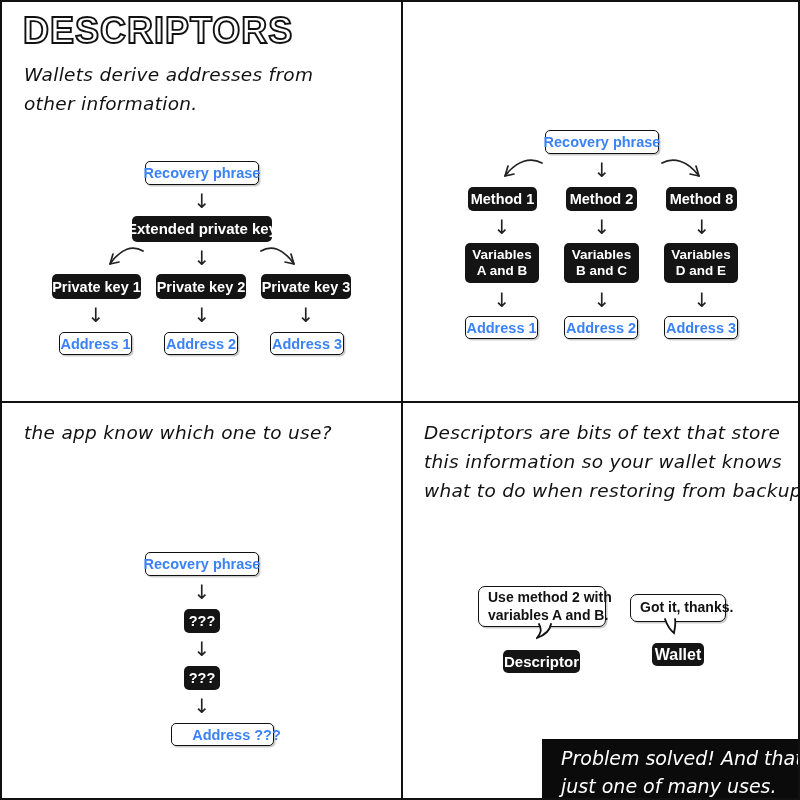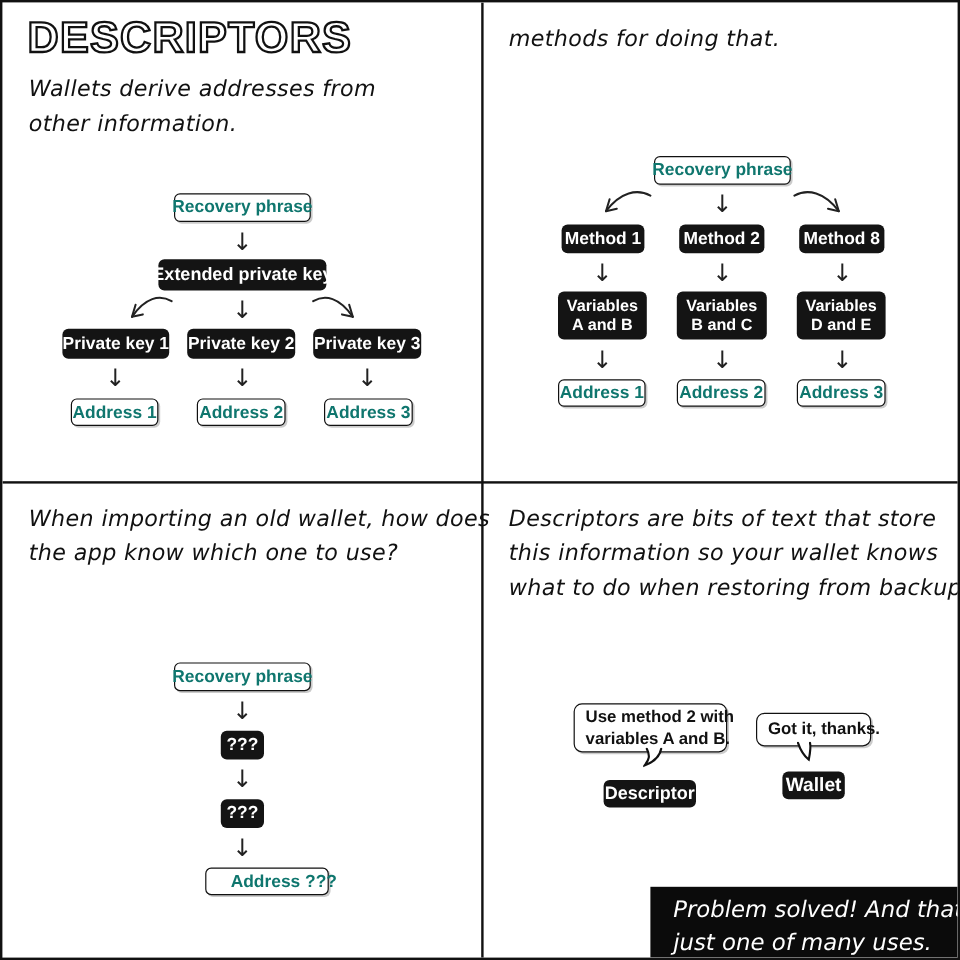--- a/index.html
+++ b/index.html
@@ -24,21 +24,21 @@
     position:absolute;font-family:"DejaVu Sans",sans-serif;font-style:italic;
     font-size:18.5px;letter-spacing:.3px;color:#111;
   }
   .hand .ln{line-height:29px;white-space:nowrap;}
 
   .node{
     position:absolute;display:flex;align-items:center;justify-content:center;
     font-weight:700;font-size:14.5px;text-align:center;box-sizing:border-box;
     border-radius:5px;line-height:16px;white-space:nowrap;
   }
-  .node-w{background:#fff;border:1.7px solid #111;color:#0f766e;
+  .node-w{background:#fff;border:1.7px solid #111;color:#3b82f6;
     box-shadow:1.5px 1.5px 0 rgba(17,17,17,.22);}
   .node-b{background:#141414;color:#fff;}
 
   .arr{
     position:absolute;width:22px;text-align:center;font-size:20px;color:#222;
     font-family:"DejaVu Sans",sans-serif;line-height:22px;
   }
   .curve{position:absolute;}
 
   .bubble{
@@ -96,21 +96,20 @@
     <div class="arr" style="left:189px;top:302px;">↓</div>
     <div class="arr" style="left:293px;top:302px;">↓</div>
 
     <div class="node node-w" style="left:57px;top:330px;width:73px;height:23px;">Address 1</div>
     <div class="node node-w" style="left:162px;top:330px;width:74px;height:23px;">Address 2</div>
     <div class="node node-w" style="left:268px;top:330px;width:74px;height:23px;">Address 3</div>
   </div>
 
   <div>
     <div class="hand" style="left:422px;top:16px;">
-      <div class="ln">methods for doing that.</div>
     </div>
 
     <div class="node node-w" style="left:543px;top:128px;width:114px;height:24px;">Recovery phrase</div>
 
     <svg class="curve" style="left:494px;top:156px;" width="48" height="24" viewBox="0 0 48 24">
       <path d="M46,5 C35,-1 21,2 9,18" fill="none" stroke="#222" stroke-width="1.7" stroke-linecap="round"></path>
       <path d="M9,18 L18,16 M9,18 L12,8" fill="none" stroke="#222" stroke-width="1.7" stroke-linecap="round"></path>
     </svg>
     <div class="arr" style="left:589px;top:157px;">↓</div>
     <svg class="curve" style="left:658px;top:156px;" width="48" height="24" viewBox="0 0 48 24">
@@ -143,21 +142,20 @@
     <div class="arr" style="left:589px;top:287px;">↓</div>
     <div class="arr" style="left:689px;top:287px;">↓</div>
 
     <div class="node node-w" style="left:463px;top:314px;width:73px;height:23px;">Address 1</div>
     <div class="node node-w" style="left:562px;top:314px;width:74px;height:23px;">Address 2</div>
     <div class="node node-w" style="left:662px;top:314px;width:74px;height:23px;">Address 3</div>
   </div>
 
   <div>
     <div class="hand" style="left:22px;top:416px;">
-      <div class="ln">When importing an old wallet, how does</div>
       <div class="ln">the app know which one to use?</div>
     </div>
 
     <div class="node node-w" style="left:143px;top:550px;width:114px;height:24px;">Recovery phrase</div>
     <div class="arr" style="left:189px;top:579px;">↓</div>
     <div class="node node-b" style="left:182px;top:607px;width:36px;height:24px;">???</div>
     <div class="arr" style="left:189px;top:636px;">↓</div>
     <div class="node node-b" style="left:182px;top:664px;width:36px;height:24px;">???</div>
     <div class="arr" style="left:189px;top:693px;">↓</div>
     <div class="node node-w" style="left:169px;top:721px;width:103px;height:23px;padding-left:28px;">Address ???</div>

